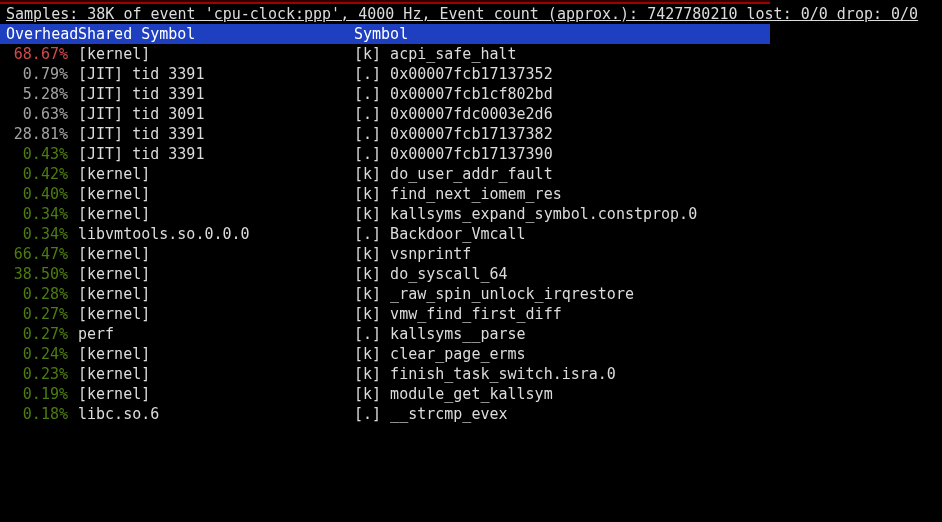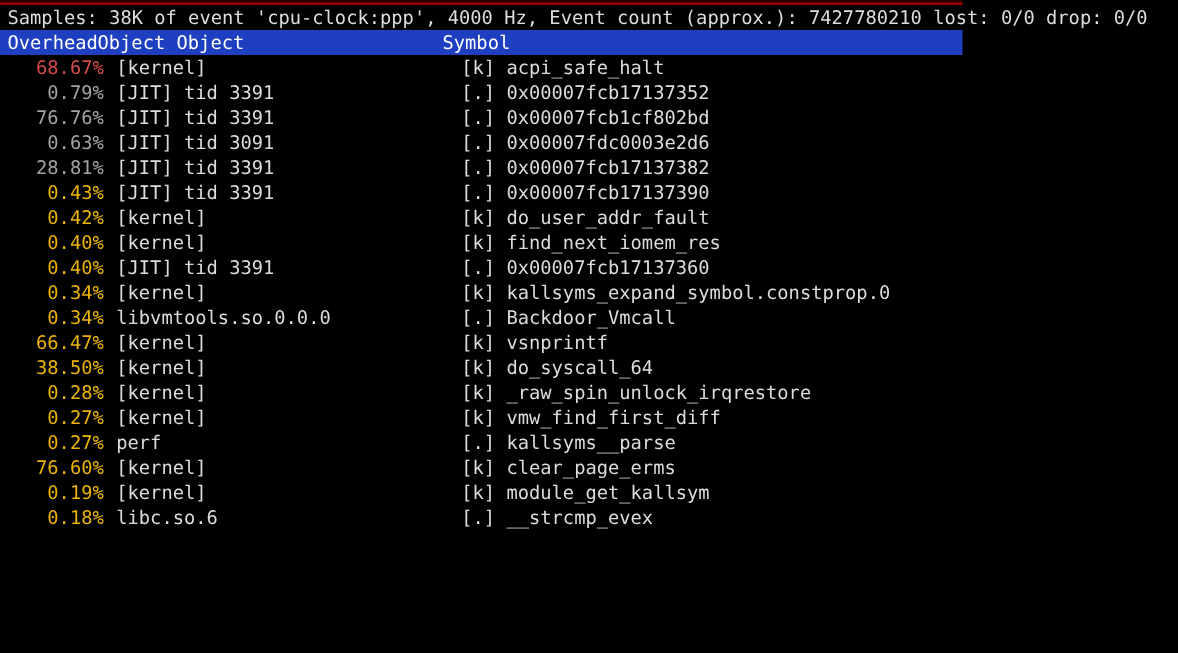--- a/index.html
+++ b/index.html
@@ -5,75 +5,75 @@
   * { margin:0; padding:0; box-sizing:border-box; }
   html,body {
     width:942px; height:522px;
     background:#000;
     font-family:"DejaVu Sans Mono","Liberation Mono",Menlo,Consolas,monospace;
     font-size:15px;
     line-height:20px;
     color:#dcdcdc;
     overflow:hidden;
   }
-  .screen { width:770px; height:522px; }
+  .screen { width:770px; height:522px;text-decoration:underline; }
   .topbar {
     height:4px;
     background:#2b0000;
     border-bottom:2px solid #a00000;
   }
   .samples {
     padding:0 6px;
     color:#dcdcdc;
     white-space:pre;
   }
   .header {
     background:#1e3fbf;
     color:#ffffff;
     padding:0 6px;
     white-space:pre;
     height:20px;
   }
-  .rows { padding:0 6px;margin-left:15px; }
+  .rows { padding:0 6px; }
   .row {
     white-space:pre;
     height:20px;
   }
   .ov-col  { display:inline-block; width:62px; text-align:right; }
   .obj-col { display:inline-block; width:286px; padding-left:10px; }
   .sym-col { display:inline-block; }
   .hot-red   { color:#d24a4a; }
   .hot-green { color:#a3a3a3; }
-  .hot-grey  { color:#eab308; }
+  .hot-grey  { color:#4d7c0f; }
 </style>
 </head>
 <body>
 <div class="screen">
 
   <div class="topbar"></div>
 
   <div class="samples">Samples: 38K of event 'cpu-clock:ppp', 4000 Hz, Event count (approx.): 7427780210 lost: 0/0 drop: 0/0</div>
 
-  <div class="header"><span class="ov-col" style="text-align:left">Overhead</span><span class="obj-col">Object Object</span><span class="sym-col">Symbol</span></div>
+  <div class="header"><span class="ov-col" style="text-align:left">Overhead</span><span class="obj-col">Shared Symbol</span><span class="sym-col">Symbol</span></div>
 
   <div class="rows" id="rows">
       <div class="row"><span class="ov-col hot-red">68.67%</span><span class="obj-col">[kernel]</span><span class="sym-col">[k] acpi_safe_halt</span></div>
       <div class="row"><span class="ov-col hot-green">0.79%</span><span class="obj-col">[JIT] tid 3391</span><span class="sym-col">[.] 0x00007fcb17137352</span></div>
-      <div class="row"><span class="ov-col hot-green">76.76%</span><span class="obj-col">[JIT] tid 3391</span><span class="sym-col">[.] 0x00007fcb1cf802bd</span></div>
+      <div class="row"><span class="ov-col hot-green">5.28%</span><span class="obj-col">[JIT] tid 3391</span><span class="sym-col">[.] 0x00007fcb1cf802bd</span></div>
       <div class="row"><span class="ov-col hot-green">0.63%</span><span class="obj-col">[JIT] tid 3091</span><span class="sym-col">[.] 0x00007fdc0003e2d6</span></div>
       <div class="row"><span class="ov-col hot-green">28.81%</span><span class="obj-col">[JIT] tid 3391</span><span class="sym-col">[.] 0x00007fcb17137382</span></div>
       <div class="row"><span class="ov-col hot-grey">0.43%</span><span class="obj-col">[JIT] tid 3391</span><span class="sym-col">[.] 0x00007fcb17137390</span></div>
       <div class="row"><span class="ov-col hot-grey">0.42%</span><span class="obj-col">[kernel]</span><span class="sym-col">[k] do_user_addr_fault</span></div>
       <div class="row"><span class="ov-col hot-grey">0.40%</span><span class="obj-col">[kernel]</span><span class="sym-col">[k] find_next_iomem_res</span></div>
-      <div class="row"><span class="ov-col hot-grey">0.40%</span><span class="obj-col">[JIT] tid 3391</span><span class="sym-col">[.] 0x00007fcb17137360</span></div>
       <div class="row"><span class="ov-col hot-grey">0.34%</span><span class="obj-col">[kernel]</span><span class="sym-col">[k] kallsyms_expand_symbol.constprop.0</span></div>
       <div class="row"><span class="ov-col hot-grey">0.34%</span><span class="obj-col">libvmtools.so.0.0.0</span><span class="sym-col">[.] Backdoor_Vmcall</span></div>
       <div class="row"><span class="ov-col hot-grey">66.47%</span><span class="obj-col">[kernel]</span><span class="sym-col">[k] vsnprintf</span></div>
       <div class="row"><span class="ov-col hot-grey">38.50%</span><span class="obj-col">[kernel]</span><span class="sym-col">[k] do_syscall_64</span></div>
       <div class="row"><span class="ov-col hot-grey">0.28%</span><span class="obj-col">[kernel]</span><span class="sym-col">[k] _raw_spin_unlock_irqrestore</span></div>
       <div class="row"><span class="ov-col hot-grey">0.27%</span><span class="obj-col">[kernel]</span><span class="sym-col">[k] vmw_find_first_diff</span></div>
       <div class="row"><span class="ov-col hot-grey">0.27%</span><span class="obj-col">perf</span><span class="sym-col">[.] kallsyms__parse</span></div>
-      <div class="row"><span class="ov-col hot-grey">76.60%</span><span class="obj-col">[kernel]</span><span class="sym-col">[k] clear_page_erms</span></div>
+      <div class="row"><span class="ov-col hot-grey">0.24%</span><span class="obj-col">[kernel]</span><span class="sym-col">[k] clear_page_erms</span></div>
+      <div class="row"><span class="ov-col hot-grey">0.23%</span><span class="obj-col">[kernel]</span><span class="sym-col">[k] finish_task_switch.isra.0</span></div>
       <div class="row"><span class="ov-col hot-grey">0.19%</span><span class="obj-col">[kernel]</span><span class="sym-col">[k] module_get_kallsym</span></div>
       <div class="row"><span class="ov-col hot-grey">0.18%</span><span class="obj-col">libc.so.6</span><span class="sym-col">[.] __strcmp_evex</span></div>
     </div>
 
 </div>
 
 </body></html>

